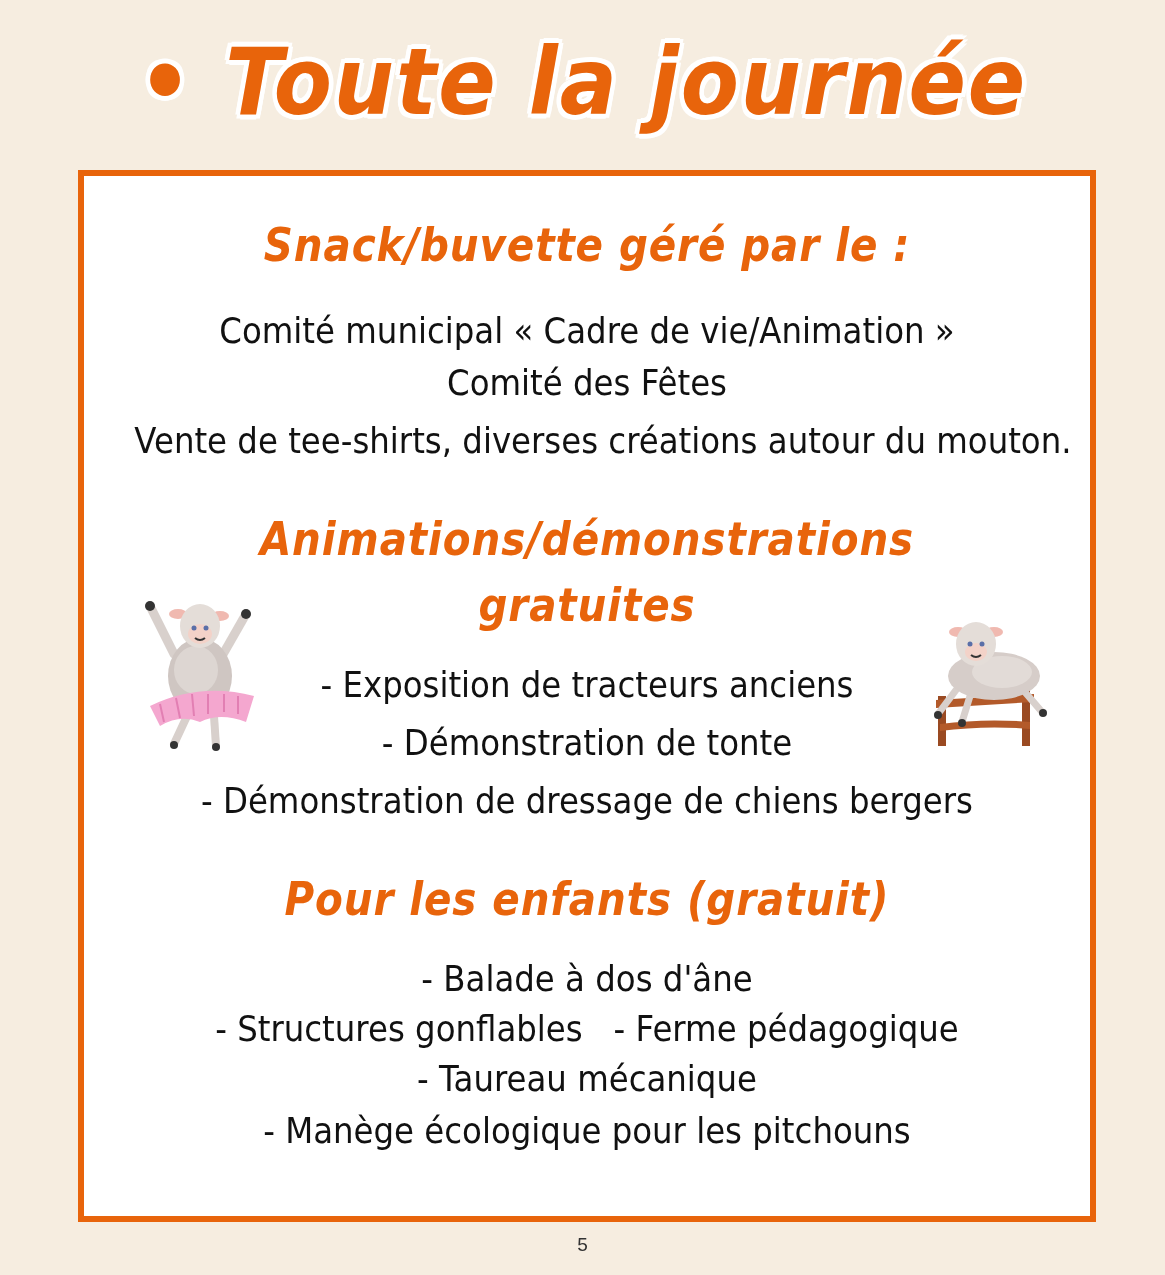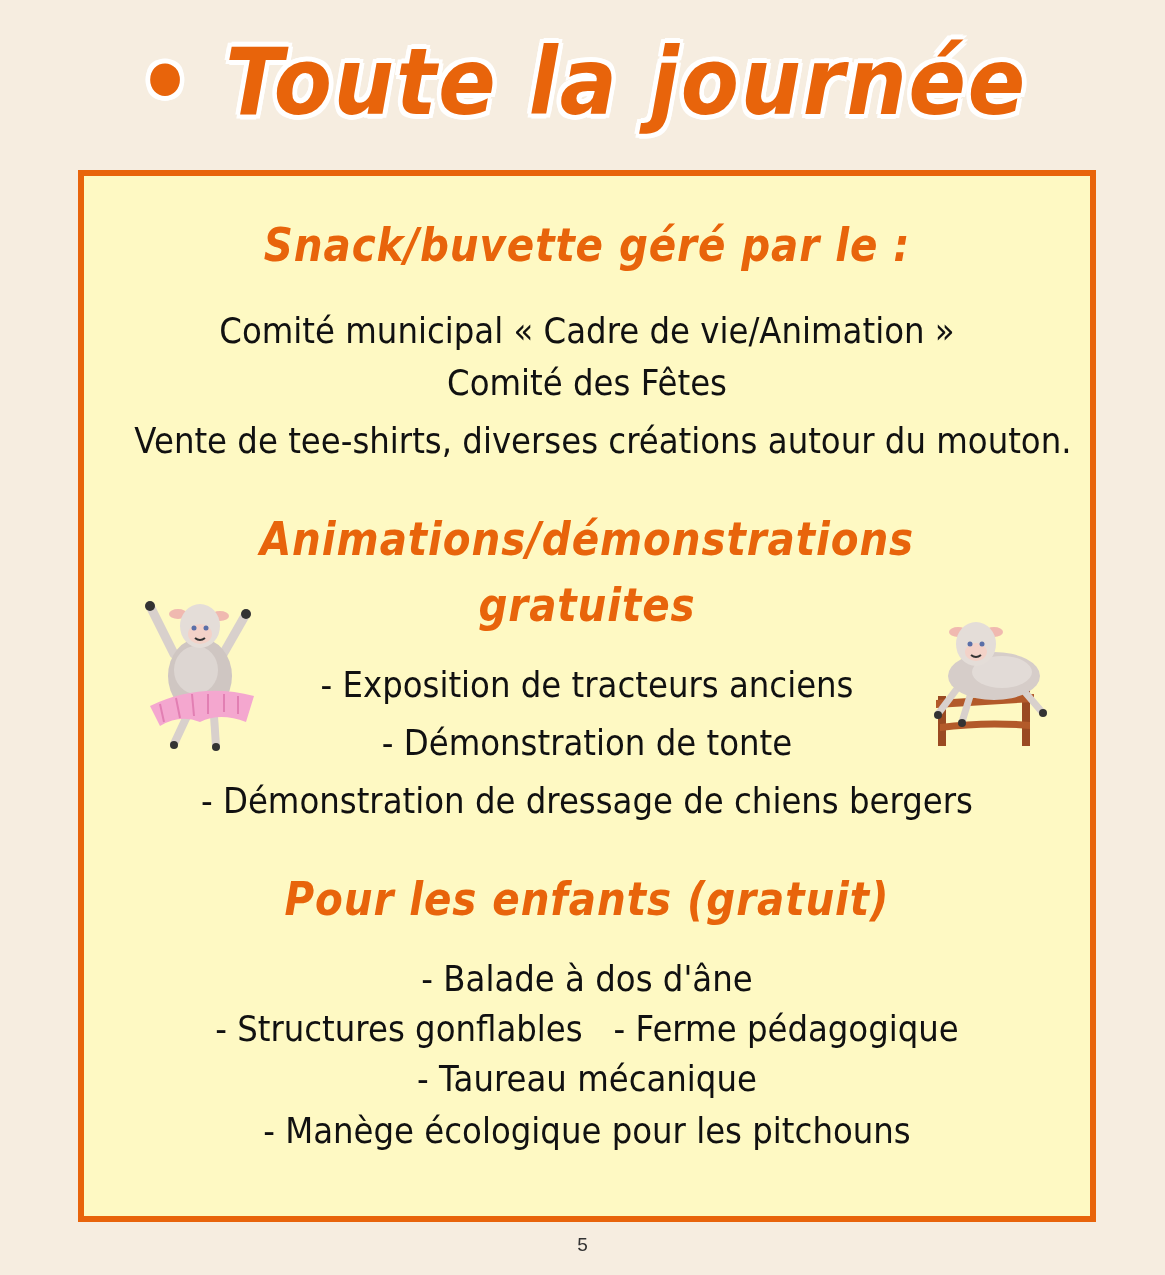--- a/index.html
+++ b/index.html
@@ -20,21 +20,21 @@
       letter-spacing: 2px;
       transform: scaleX(0.92);
       text-shadow:
         -4px -4px 0 #fff, 4px -4px 0 #fff, -4px 4px 0 #fff, 4px 4px 0 #fff,
         0 -5px 0 #fff, 0 5px 0 #fff, -5px 0 0 #fff, 5px 0 0 #fff;
     }
     .panel {
       position: absolute; left: 78px; top: 170px;
       width: 1006px; height: 1040px;
       border: 6px solid #e8640b;
-      background: #fef9c3;
+      background: #ffffff;
     }
     .section-heading {
       position: absolute; left: 0; width: 100%;
       text-align: center;
       font-family: "DejaVu Sans", sans-serif;
       font-weight: bold; font-style: italic;
       color: #e8640b;
       font-size: 46px;
       letter-spacing: 1px;
       transform: scaleX(0.88);

